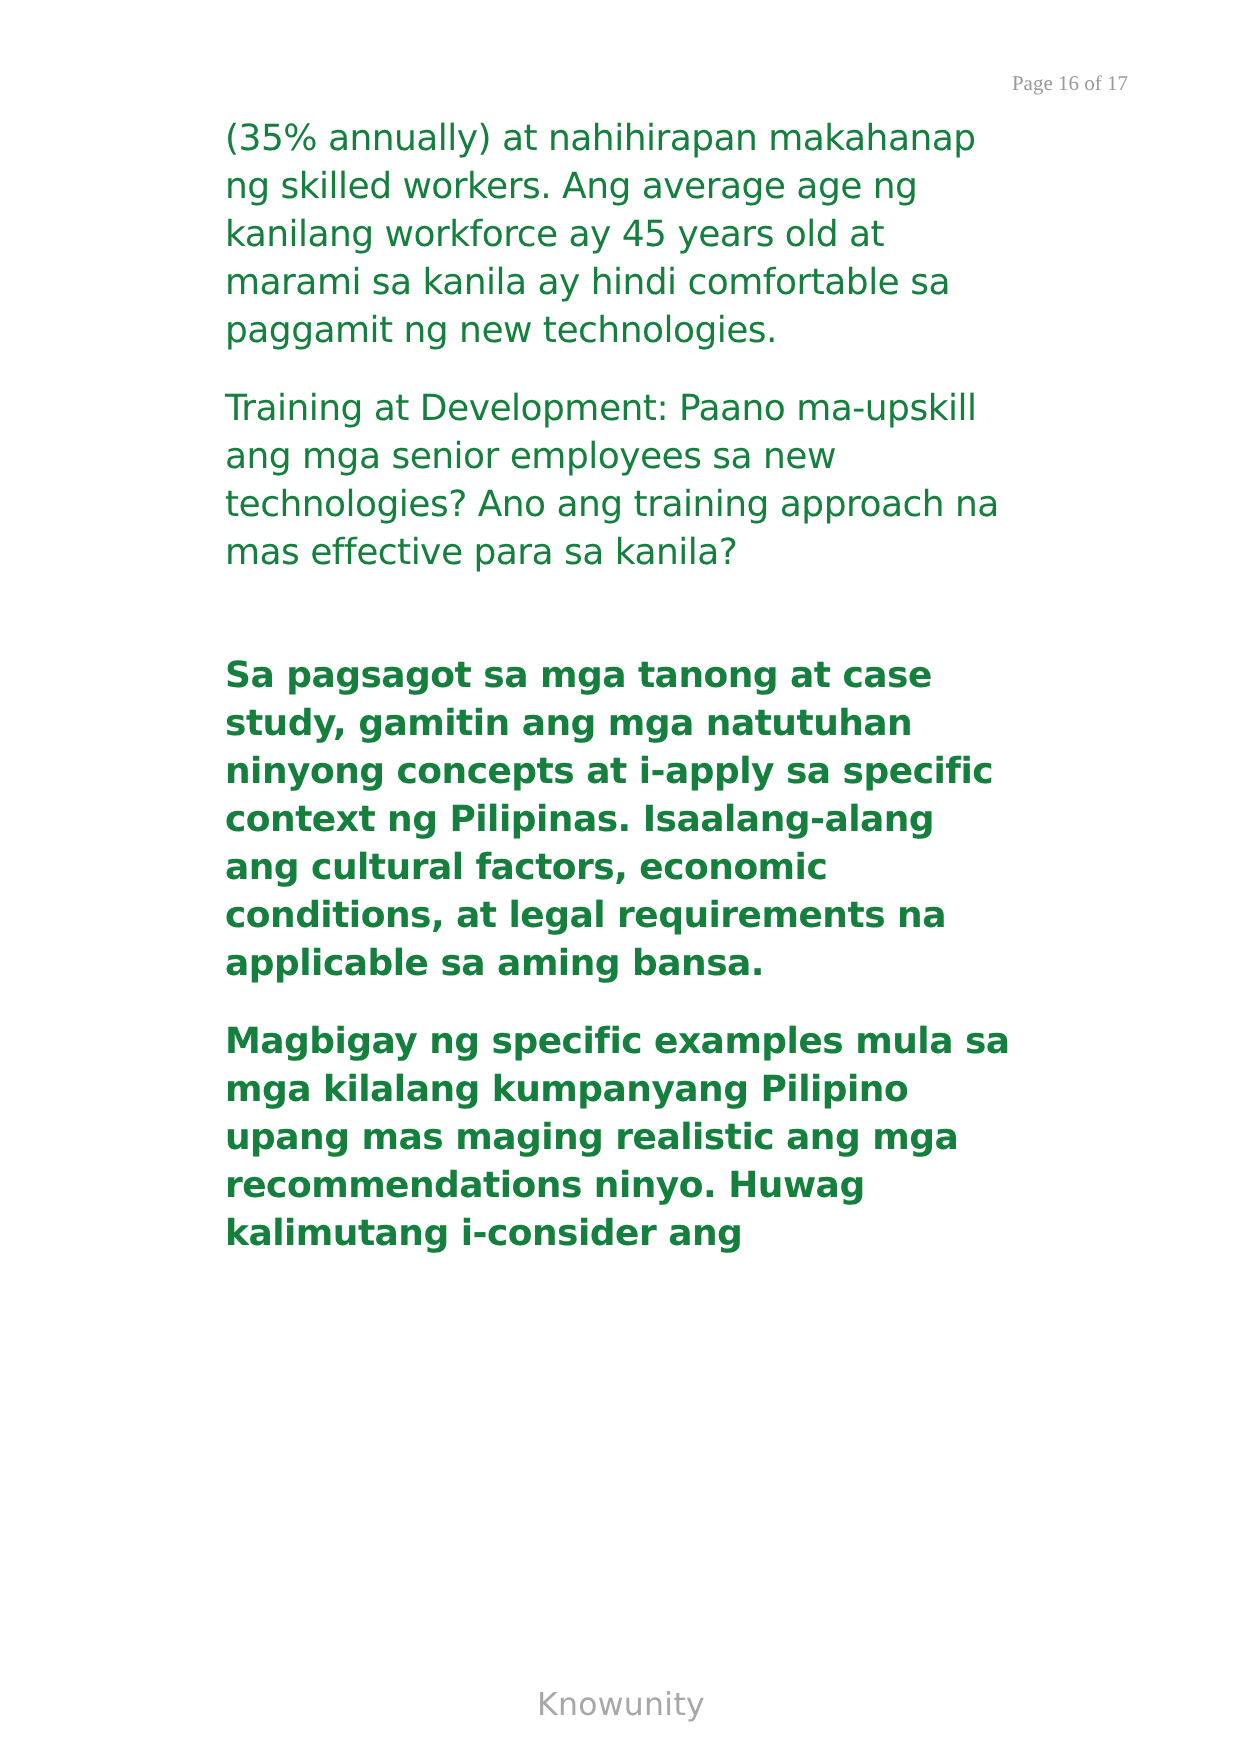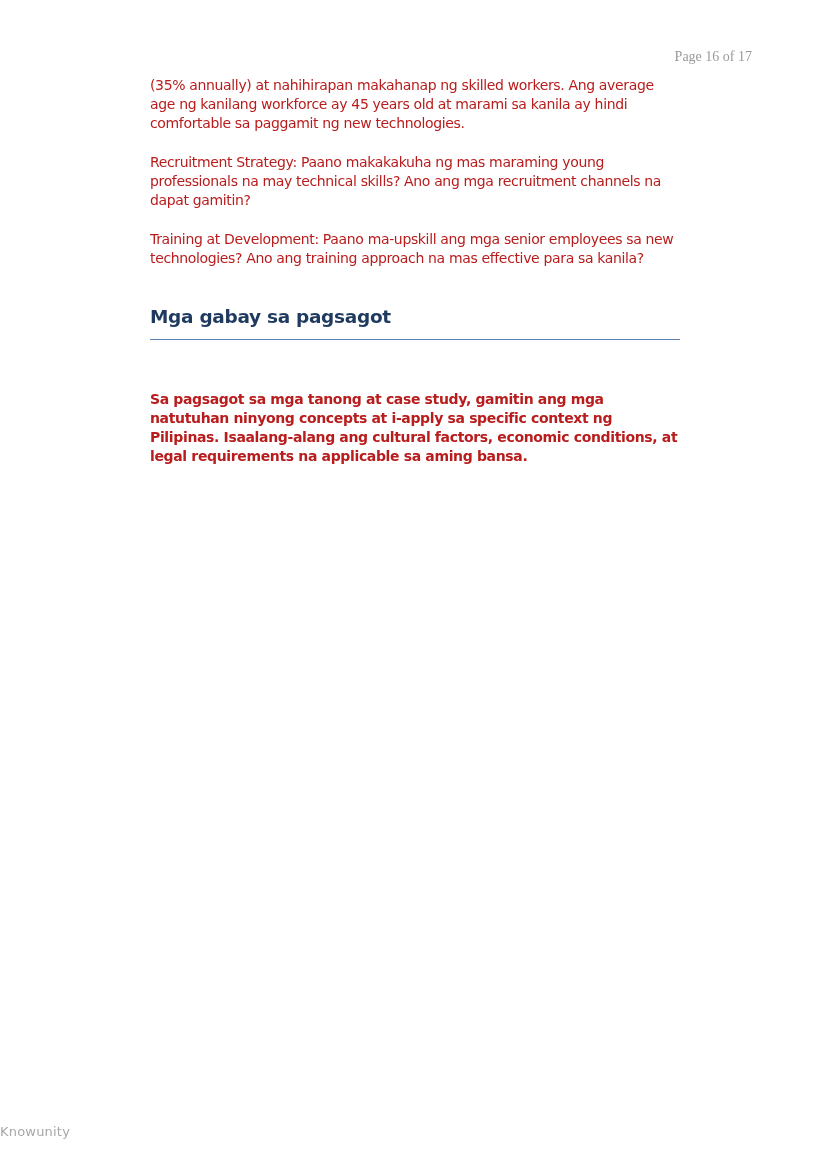--- a/index.html
+++ b/index.html
@@ -25,59 +25,59 @@
       margin-top: 20px;
     }
     .content {
       position: absolute;
       left: 150px;
       top: 76px;
       width: 530px;
     }
     .para {
       margin: 0 0 20px 0;
-      font-size: 14px;
-      line-height: 19px;
+      font-size: 24px;
+      line-height: 32px;
       letter-spacing: -0.35px;
-      color: #b91c1c;
+      color: #15803d;
     }
     .section-heading {
       margin: 35px 0 0 0;
       font-size: 18.5px;
       font-weight: bold;
       color: #1f3a5f;
       line-height: 28px;
       letter-spacing: -0.3px;
       padding-bottom: 8px;
       border-bottom: 1.5px solid #5b82b0;
     }
     .section-body {
       margin-top: 50px;
       font-weight: bold;
     }
     .footer {
       position: absolute;
       top: 1124px;
       left: 0;
       width: 828px;
-      font-size: 13px;
+      text-align: center;
+      font-size: 21px;
       color: #a8a8a8;
       letter-spacing: 0.2px;
     }
   </style>
 </head>
 <body>
 
 <div class="page-number">Page 16 of 17</div>
 
 <div class="content">
   <p class="para">(35% annually) at nahihirapan makahanap ng skilled workers. Ang average age ng kanilang workforce ay 45 years old at marami sa kanila ay hindi comfortable sa paggamit ng new technologies.</p>
-  <p class="para">Recruitment Strategy: Paano makakakuha ng mas maraming young professionals na may technical skills? Ano ang mga recruitment channels na dapat gamitin?</p>
   <p class="para">Training at Development: Paano ma-upskill ang mga senior employees sa new technologies? Ano ang training approach na mas effective para sa kanila?</p>
 
-  <h2 class="section-heading">Mga gabay sa pagsagot</h2>
 
   <div class="section-body">
     <p class="para">Sa pagsagot sa mga tanong at case study, gamitin ang mga natutuhan ninyong concepts at i-apply sa specific context ng Pilipinas. Isaalang-alang ang cultural factors, economic conditions, at legal requirements na applicable sa aming bansa.</p>
+    <p class="para">Magbigay ng specific examples mula sa mga kilalang kumpanyang Pilipino upang mas maging realistic ang mga recommendations ninyo. Huwag kalimutang i-consider ang</p>
   </div>
 </div>
 
 <div class="footer">Knowunity</div>
 
 </body></html>

